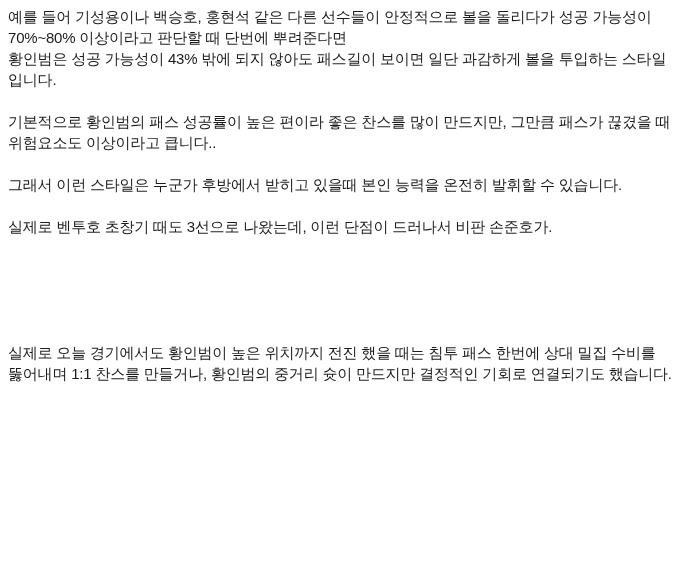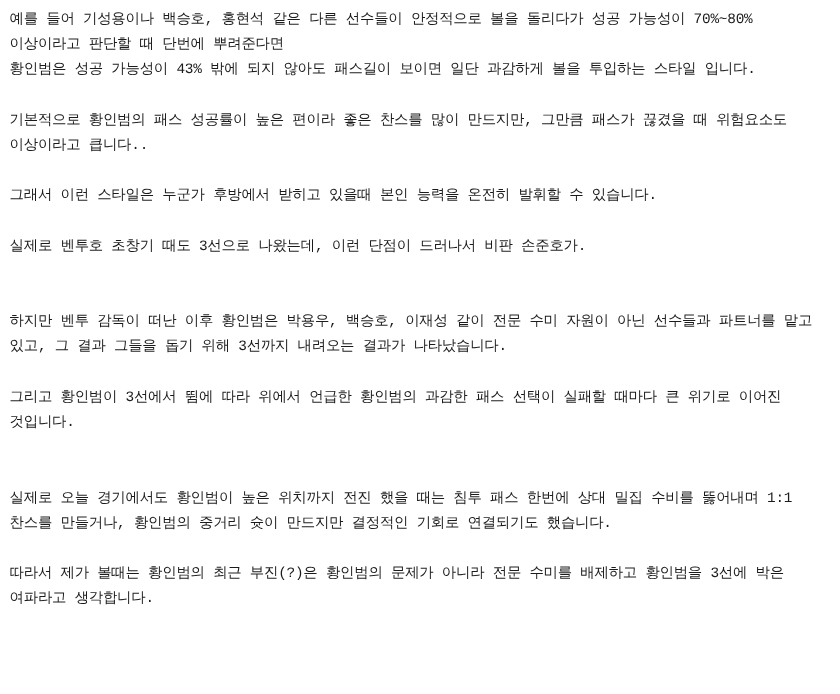--- a/index.html
+++ b/index.html
@@ -12,28 +12,27 @@
     height: 578px;
     font-family: "Liberation Sans", sans-serif;
     color: #1a1a1a;
   }
   .post-body {
     padding: 6px 8px 0 8px;
     box-sizing: border-box;
     width: 700px;
   }
   .para {
-    font-size: 12px;
+    font-size: 15px;
     line-height: 21px;
     letter-spacing: -0.2px;
     color: #1b1b1b;
     margin: 0;
     word-break: keep-all;
     white-space: normal;
-    font-family: Liberation Mono, monospace;
   }
   .spacer {
     height: 21px;
   }
 </style>
 </head>
 <body>
 
 <div class="post-body">
 
@@ -45,27 +44,24 @@
   <div class="spacer"></div>
 
   <p class="para">그래서 이런 스타일은 누군가 후방에서 받히고 있을때 본인 능력을 온전히 발휘할 수 있습니다.</p>
   <div class="spacer"></div>
 
   <p class="para">실제로 벤투호 초창기 때도 3선으로 나왔는데, 이런 단점이 드러나서 비판 손준호가.</p>
   <div class="spacer"></div>
 
   <div class="spacer"></div>
 
-  <p class="para">하지만 벤투 감독이 떠난 이후 황인범은 박용우, 백승호, 이재성 같이 전문 수미 자원이 아닌 선수들과 파트너를 맡고 있고, 그 결과 그들을 돕기 위해 3선까지 내려오는 결과가 나타났습니다.</p>
   <div class="spacer"></div>
 
-  <p class="para">그리고 황인범이 3선에서 뜀에 따라 위에서 언급한 황인범의 과감한 패스 선택이 실패할 때마다 큰 위기로 이어진 것입니다.</p>
   <div class="spacer"></div>
 
   <div class="spacer"></div>
 
   <p class="para">실제로 오늘 경기에서도 황인범이 높은 위치까지 전진 했을 때는 침투 패스 한번에 상대 밀집 수비를 뚫어내며 1:1 찬스를 만들거나, 황인범의 중거리 슛이 만드지만 결정적인 기회로 연결되기도 했습니다.</p>
   <div class="spacer"></div>
 
-  <p class="para">따라서 제가 볼때는 황인범의 최근 부진(?)은 황인범의 문제가 아니라 전문 수미를 배제하고 황인범을 3선에 박은 여파라고 생각합니다.</p>
   <div class="spacer"></div>
 
 </div>
 
 </body></html>

